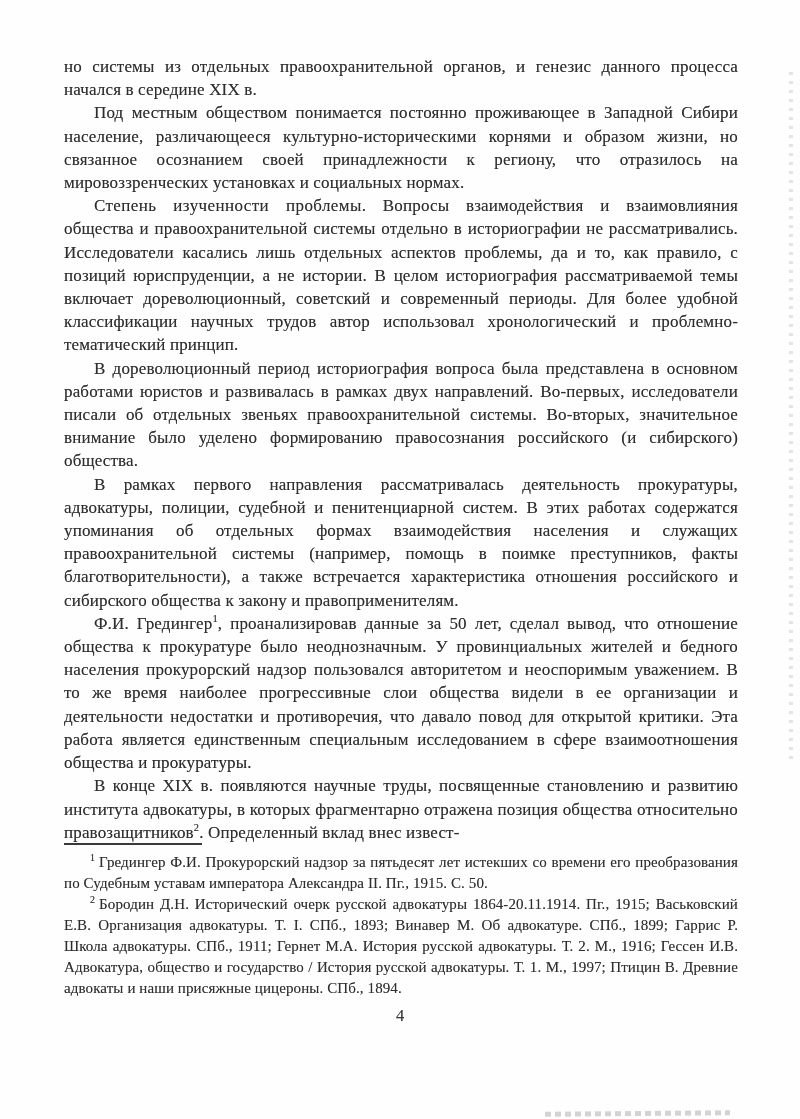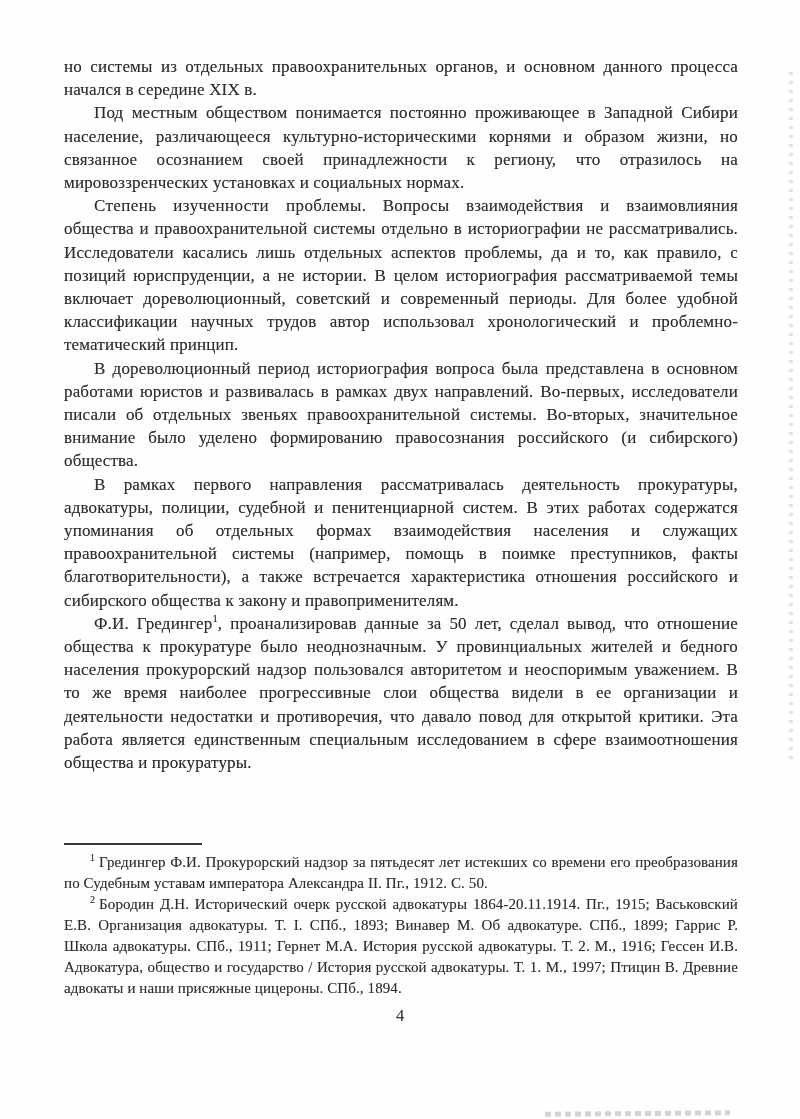--- a/index.html
+++ b/index.html
@@ -111,44 +111,47 @@
     );
   }
 </style>
 </head>
 <body>
 
 <div class="scan-page">
 
   <div class="text-block">
 
-    <p>но системы из отдельных правоохранительных органов, и основном данного процесса начался в середине XIX в.</p>
+    <p>но системы из отдельных правоохранительной органов, и генезис данного процесса начался в середине XIX в.</p>
 
     <p class="ind">Под местным обществом понимается постоянно проживающее в Западной Сибири население, различающееся культурно-историческими корнями и образом жизни, но связанное осознанием своей принадлежности к региону, что отразилось на мировоззренческих установках и социальных нормах.</p>
 
     <p class="ind">
       <span class="lead-bold">Степень изученности проблемы</span><span>. Вопросы взаимодействия и взаимовлияния общества и правоохранительной системы отдельно в историографии не рассматривались. Исследователи касались лишь отдельных аспектов проблемы, да и то, как правило, с позиций юриспруденции, а не истории. В целом историография рассматриваемой темы включает дореволюционный, советский и современный периоды. Для более удобной классификации научных трудов автор использовал хронологический и проблемно-тематический принцип.</span>
     </p>
 
     <p class="ind">В дореволюционный период историография вопроса была представлена в основном работами юристов и развивалась в рамках двух направлений. Во-первых, исследователи писали об отдельных звеньях правоохранительной системы. Во-вторых, значительное внимание было уделено формированию правосознания российского (и сибирского) общества.</p>
 
     <p class="ind">В рамках первого направления рассматривалась деятельность прокуратуры, адвокатуры, полиции, судебной и пенитенциарной систем. В этих работах содержатся упоминания об отдельных формах взаимодействия населения и служащих правоохранительной системы (например, помощь в поимке преступников, факты благотворительности), а также встречается характеристика отношения российского и сибирского общества к закону и правоприменителям.</p>
 
     <p class="ind">
       <span>Ф.И. Гредингер</span><sup class="fn-ref">1</sup><span>, проанализировав данные за 50 лет, сделал вывод, что отношение общества к прокуратуре было неоднозначным. У провинциальных жителей и бедного населения прокурорский надзор пользовался авторитетом и неоспоримым уважением. В то же время наиболее прогрессивные слои общества видели в ее организации и деятельности недостатки и противоречия, что давало повод для открытой критики. Эта работа является единственным специальным исследованием в сфере взаимоотношения общества и прокуратуры.</span>
     </p>
 
+    <p class="ind">
+      <span>В конце XIX в. появляются научные труды, посвященные становлению и развитию института адвокатуры, в которых фрагментарно отражена позиция общества относительно правозащитников</span><sup class="fn-ref">2</sup><span>. Определенный вклад внес извест-</span>
+    </p>
 
   </div>
 
   <div class="footnotes">
     <div class="fn-rule"></div>
 
     <p>
-      <sup class="fn-marker">1</sup><span>Гредингер Ф.И. Прокурорский надзор за пятьдесят лет истекших со времени его преобразования по Судебным уставам императора Александра II. Пг., 1912. С. 50.</span>
+      <sup class="fn-marker">1</sup><span>Гредингер Ф.И. Прокурорский надзор за пятьдесят лет истекших со времени его преобразования по Судебным уставам императора Александра II. Пг., 1915. С. 50.</span>
     </p>
 
     <p>
       <sup class="fn-marker">2</sup><span>Бородин Д.Н. Исторический очерк русской адвокатуры 1864-20.11.1914. Пг., 1915; Васьковский Е.В. Организация адвокатуры. Т. I. СПб., 1893; Винавер М. Об адвокатуре. СПб., 1899; Гаррис Р. Школа адвокатуры. СПб., 1911; Гернет М.А. История русской адвокатуры. Т. 2. М., 1916; Гессен И.В. Адвокатура, общество и государство / История русской адвокатуры. Т. 1. М., 1997; Птицин В. Древние адвокаты и наши присяжные цицероны. СПб., 1894.</span>
     </p>
   </div>
 
   <div class="page-number">4</div>
 
   <div class="edge-marks-right"></div>

